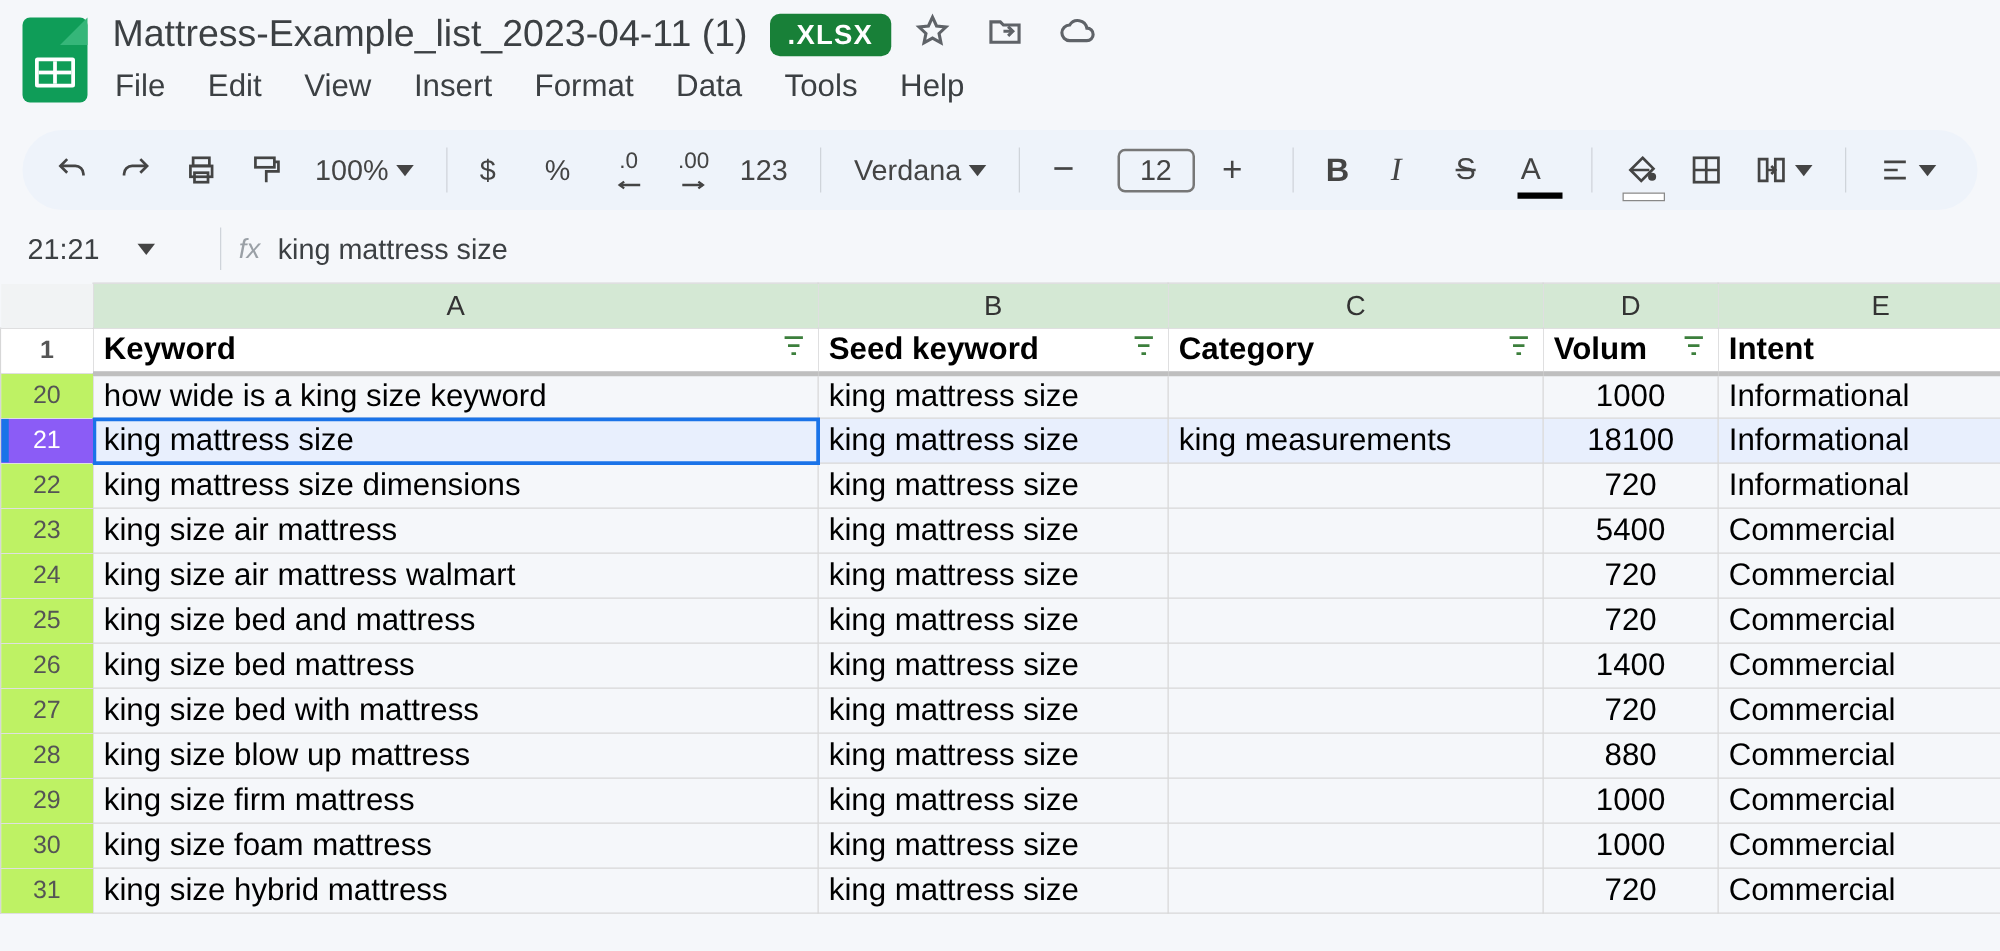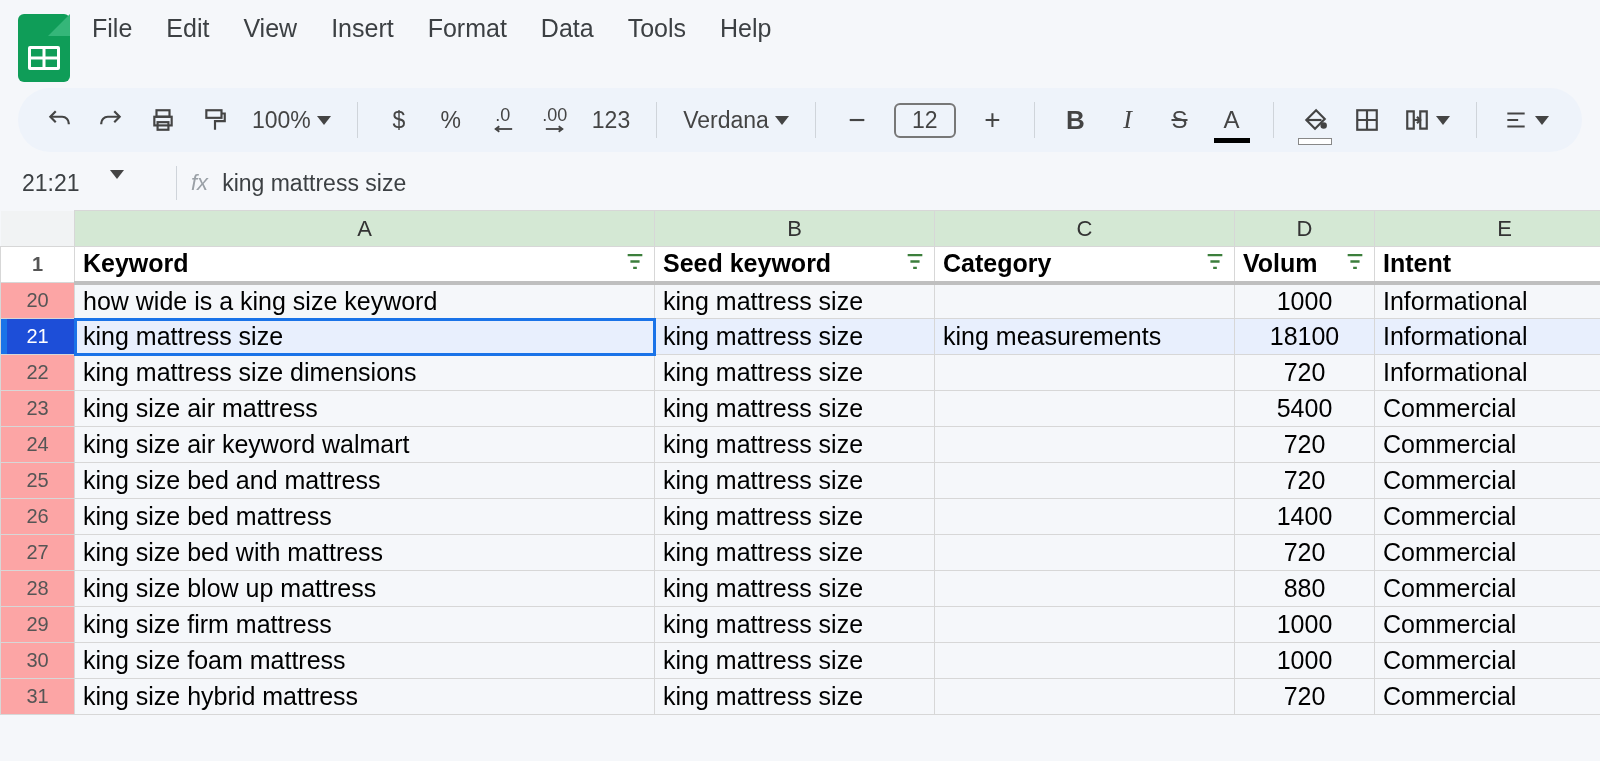--- a/index.html
+++ b/index.html
@@ -17,65 +17,82 @@
   .title-row { display:flex; align-items:center; gap:18px; }
   .doc-title { font-size:30px; color:#3c4043; }
   .xlsx-chip { background:#188038; color:#fff; font-weight:700; font-size:22px; padding:4px 14px; border-radius:8px; letter-spacing:1px;}
   .title-icons { display:flex; gap:28px; align-items:center; color:#5f6368; }
   .title-icons svg { width:30px; height:30px; stroke:#5f6368; fill:none; stroke-width:2; }
 
   .menubar { display:flex; gap:34px; font-size:25px; color:#3c4043; padding:4px 0 14px 2px;text-align:right;}
 
   
   .toolbar-wrap { margin: 6px 18px 0 18px; background:#eef3fa; border-radius:40px; padding: 14px 26px; display:flex; align-items:center; gap:22px; font-size:22px; color:#444;}
-  .tb-btn { display:flex; align-items:center; justify-content:center; min-width:30px; height:34px; }
+  .tb-btn { display:flex; align-items:center; justify-content:space-between; min-width:30px; height:34px; }
   .tb-sep { width:1px; height:36px; background:#cfd4da; margin:0 4px;}
   .tb-text { font-size:23px; }
   .tb-box  { border:2px solid #777; border-radius:6px; padding:2px 16px; font-size:23px;}
   .toolbar-wrap svg { width:26px; height:26px; stroke:#444; fill:none; stroke-width:2;}
   .caret { width:0; height:0; border-left:7px solid transparent; border-right:7px solid transparent; border-top:9px solid #444; margin-left:6px;}
   .underline-A { position:relative; font-weight:400; font-size:24px;}
   .underline-A::after{content:""; position:absolute; left:-3px; right:-3px; bottom:-6px; height:5px; background:#000;}
   .fillbucket { position:relative;}
   .fillbucket::after{content:""; position:absolute; left:-2px; right:-2px; bottom:-8px; height:5px; background:#fff; border:1px solid #888;}
 
   
   .fxbar { display:flex; align-items:center; gap:14px; padding:14px 18px 10px 22px; font-size:23px; color:#3c4043;}
-  .namebox { display:flex; gap:24px; min-width:140px; font-family: Verdana, sans-serif;}
+  .namebox { display:flex; align-items:center; gap:24px; min-width:140px; font-family: Verdana, sans-serif;}
   .fx-label { font-style:italic; color:#9aa0a6; font-family: Liberation Sans, sans-serif; font-size:22px;}
   .fx-sep { width:1px; height:34px; background:#cfd4da;}
   .fx-val { font-family: Verdana, sans-serif; }
 
   
   .sheet { font-family: Verdana, Geneva, sans-serif; font-size:25px; color:#000; user-select:none;}
   table { border-collapse: collapse; width:100%; table-layout:fixed;}
   th, td { border:1px solid #d7d7d7; height:36px; padding:0 8px; white-space:nowrap; overflow:hidden;}
   th { background:#d4e8d4; font-weight:400; text-align:center; position:relative; color:#333; font-family: Arial, sans-serif; font-size:22px;}
   .corner { background:#f1f3f4 !important; border-top:none; border-left:none;}
-  .rownum { background:#fca5a5; text-align:center; width:74px; color:#555; font-family: Arial, sans-serif; font-size:20px;}
+  .rownum { background:#bef264; text-align:center; width:74px; color:#555; font-family: Arial, sans-serif; font-size:20px;}
   .colA{width:580px;} .colB{width:280px;} .colC{width:300px;} .colD{width:140px;} .colE{width:260px;}
   .hdr-row td { font-weight:700; position:relative; background:#fff;}
   .filter-icon { position:absolute; right:8px; top:50%; transform:translateY(-50%); }
   .filter-icon svg{ width:22px; height:22px; stroke:#3c7f3c; fill:none; stroke-width:2.5;}
   .num { text-align:center; }
   tr.selected td { background:#e8effd; }
-  tr.selected td:first-of-type { background:#1d4ed8; color:#fff; }
+  tr.selected td:first-of-type { background:#8b5cf6; color:#fff; }
   tr.selected td.cellA { outline:3px solid #1a73e8; outline-offset:-2px; background:#e8effd; color:#000;}
   .thick-bottom td { border-bottom:4px solid #bfbfbf; }
   .thick-bottom td.rownum { border-bottom:1px solid #d7d7d7; }
   .row-sel-bar { position:absolute; left:0; top:0; bottom:0; width:6px; background:#1a73e8;}
 </style>
 </head>
 <body>
 
 <div class="titlebar">
   <div class="doc-icon">
       <div class="grid-mark"></div>
     </div>
   <div class="title-block">
+    <div class="title-row">
+      <span class="doc-title">Mattress-Example_list_2023-04-11 (1)</span>
+      <span class="xlsx-chip">.XLSX</span>
+      <div class="title-icons">
+        <span><svg viewBox="0 0 24 24">
+              <path d="M12 3l2.6 5.6 6 .7-4.4 4.1 1.2 6-5.4-3-5.4 3 1.2-6L3.4 9.3l6-.7z"></path>
+            </svg></span>
+        <span><svg viewBox="0 0 24 24">
+              <path d="M3 6h6l2 2h10v11H3z"></path>
+              <path d="M11 12h5"></path>
+              <path d="M14 9l3 3-3 3"></path>
+            </svg></span>
+        <span><svg viewBox="0 0 24 24">
+              <path d="M7 18a5 5 0 010-10 6 6 0 0111 2 4 4 0 010 8H7z"></path>
+            </svg></span>
+      </div>
+    </div>
     <div class="menubar">
       <span>File</span>
       <span>Edit</span>
       <span>View</span>
       <span>Insert</span>
       <span>Format</span>
       <span>Data</span>
       <span>Tools</span>
       <span>Help</span>
     </div>
@@ -249,21 +266,21 @@
         <tr>
           <td class="rownum" style="position:relative">23</td>
           <td class="cellA">king size air mattress</td>
           <td>king mattress size</td>
           <td></td>
           <td class="num">5400</td>
           <td>Commercial</td>
         </tr>
         <tr>
           <td class="rownum" style="position:relative">24</td>
-          <td class="cellA">king size air keyword walmart</td>
+          <td class="cellA">king size air mattress walmart</td>
           <td>king mattress size</td>
           <td></td>
           <td class="num">720</td>
           <td>Commercial</td>
         </tr>
         <tr>
           <td class="rownum" style="position:relative">25</td>
           <td class="cellA">king size bed and mattress</td>
           <td>king mattress size</td>
           <td></td>

